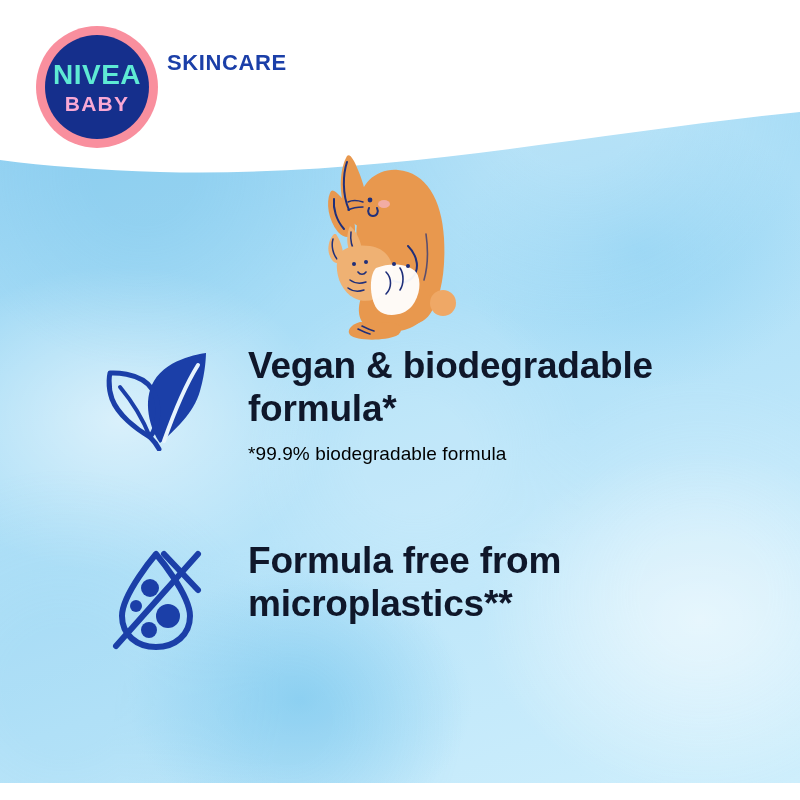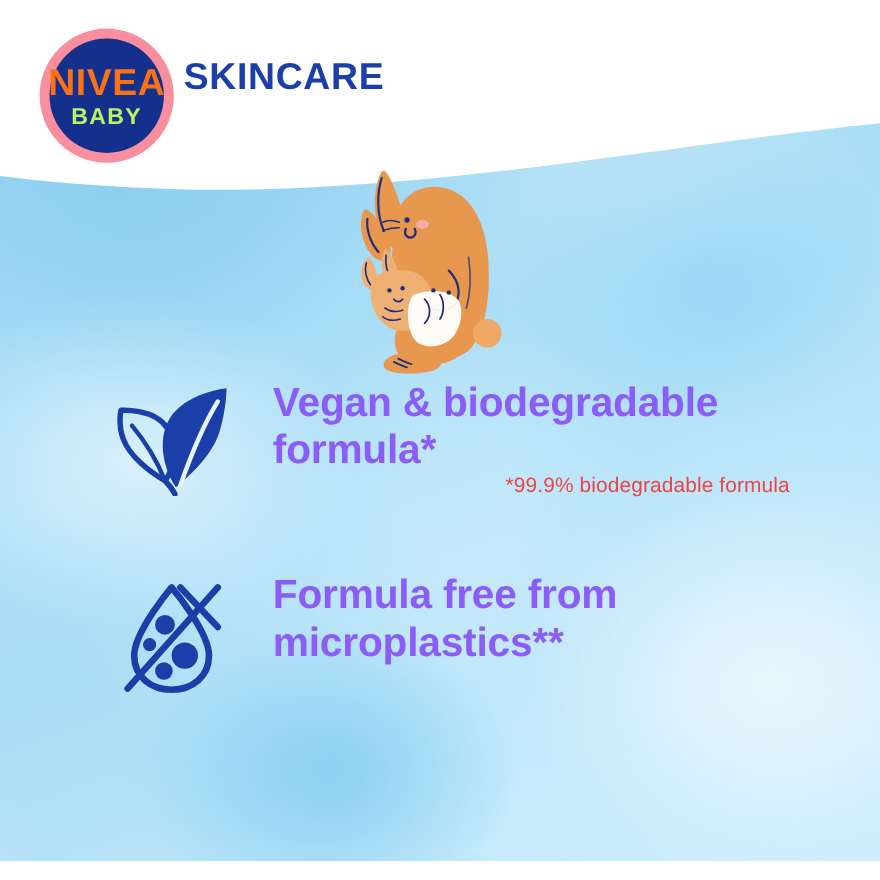--- a/index.html
+++ b/index.html
@@ -70,84 +70,83 @@
     width: 104px; height: 104px;
     border-radius: 50%;
     background: #152f8c;
     display: flex;
     flex-direction: column;
     align-items: center;
     justify-content: center;
     line-height: 1;
   }
   .logo-nivea {
-    color: #f97316;
-    font-size: 34px;
+    color: #5eead4;
+    font-size: 28px;
     font-weight: bold;
     letter-spacing: .5px;
   }
   .logo-baby {
-    color: #bef264;
+    color: #f9a8d4;
     font-size: 21px;
     font-weight: bold;
     letter-spacing: 1.2px;
     margin-top: 4px;
   }
 
   .headline {
     position: absolute;
     left: 167px; top: 50px;
     color: #1b3fa8;
-    font-size: 34px;
+    font-size: 22px;
     font-weight: bold;
     letter-spacing: .6px;
     line-height: 1.22;
   }
   .headline .line2 { letter-spacing: .2px; }
 
   
   .bunny {
     position: absolute;
     left: 300px; top: 138px;
     width: 210px; height: 210px;
   }
 
   
   .feature {
     position: absolute;
     display: flex;
     align-items: flex-start;
   }
   .feature-1 { left: 96px; top: 345px; }
-  .feature-2 { left: 96px; top: 520px; }
+  .feature-2 { left: 96px; top: 540px; }
 
   .feature-icon {
     width: 120px;
     flex: 0 0 120px;
     display: flex;
     justify-content: center;
     padding-top: 6px;
   }
   .feature-text {
     padding-left: 32px;
   }
   .feature-title {
-    color: #8b5cf6;
+    color: #0f172a;
     font-size: 37px;
     font-weight: bold;
     line-height: 1.16;
     letter-spacing: -.2px;
     max-width: 470px;
   }
   .feature-note {
-    margin-top: 0;
-    color: #ef4444;
+    margin-top: 12px;
+    color: #000000;
     font-size: 19px;
     letter-spacing: .1px;
-    text-align: right;
   }
 </style>
 </head>
 <body>
 
 <div id="page">
 
   <div class="bg-blue"></div>
   <div class="bg-texture"></div>
   <div class="bg-white-bottom"></div>

